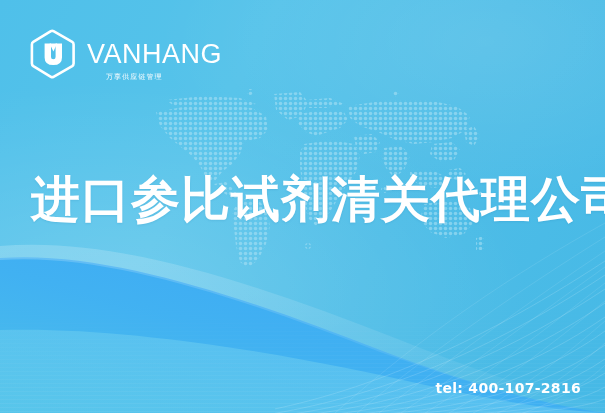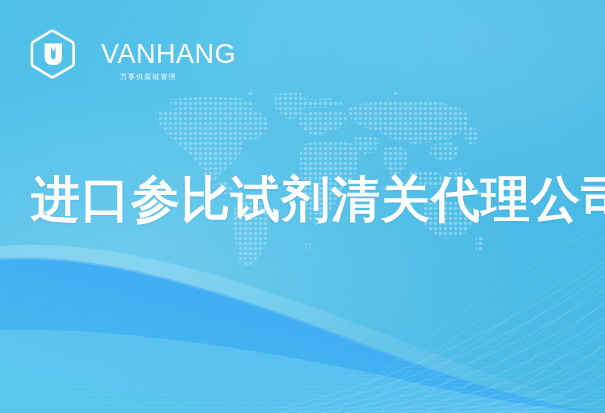--- a/index.html
+++ b/index.html
@@ -79,21 +79,21 @@
             mask-image: linear-gradient(to top, rgba(0,0,0,1) 0%, rgba(0,0,0,0.15) 82%, rgba(0,0,0,0) 100%);
   }
 
   
   .logo-block {
     position: absolute;
     left: 30px;
     top: 29px;
     display: flex;
     align-items: center;
-    gap: 24px;
+    gap: 10px;
     height: 50px;
   }
   .logo-mark { width: 47px; height: 50px; flex: 0 0 auto; }
   .logo-mark svg { display: block; width: 100%; height: 100%; }
 
   .logo-words {
     position: relative;
     height: 44px;
     display: flex;
     flex-direction: column;
@@ -277,14 +277,15 @@
       </svg>
     </span>
     <span class="logo-words">
       <span class="logo-wordmark">VANHANG</span>
       <span class="logo-sub">万享供应链管理</span>
     </span>
   </div>
 
   <div class="headline">进口参比试剂清关代理公司</div>
 
+  <div class="phone">tel: 400-107-2816</div>
 
 </div>
 
 </body></html>

